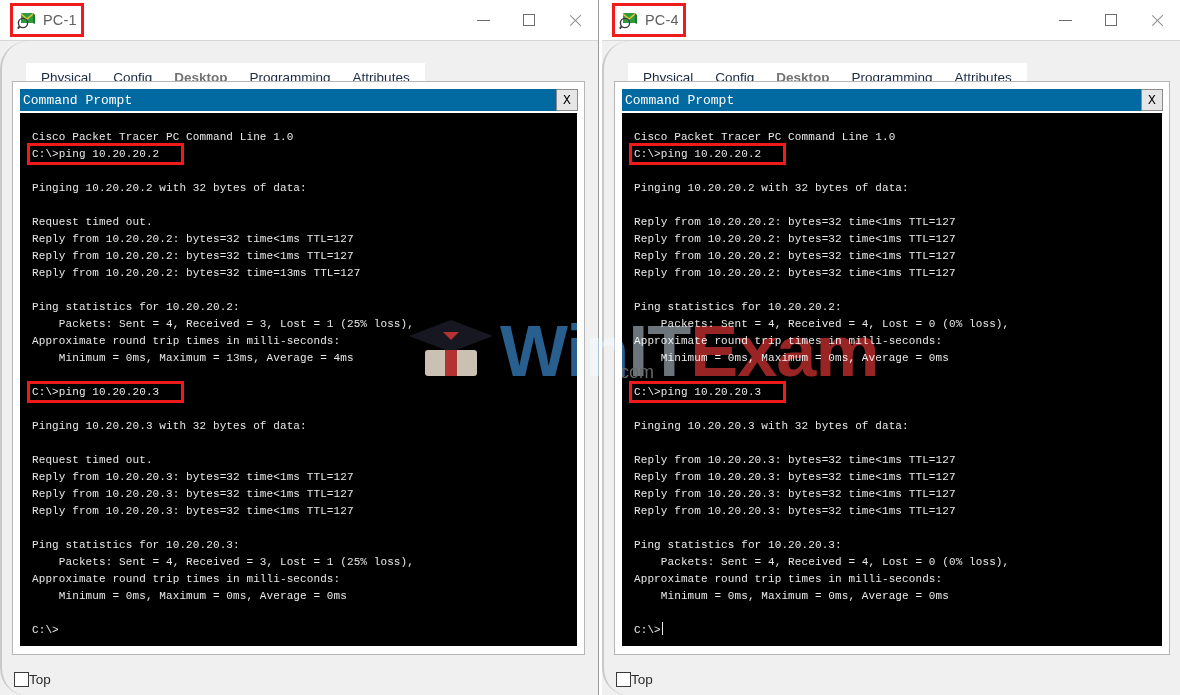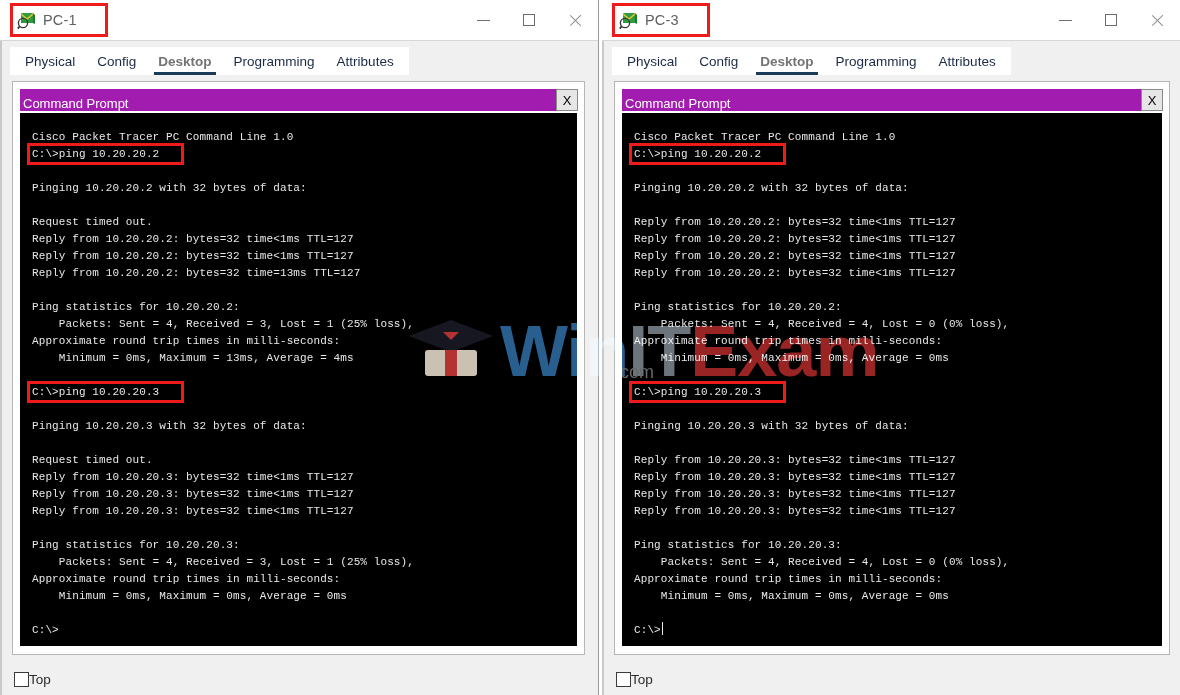--- a/index.html
+++ b/index.html
@@ -42,21 +42,21 @@
     background: #ffffff;
     border-bottom: 1px solid #d7d7d7;
     display: flex;
     align-items: center;
   }
   .title-group {
     display: flex;
     align-items: center;
     gap: 7px;
     margin-left: 10px;
-    padding: 2px 28px 2px 4px;
+    padding: 2px 4px 2px 4px;
     box-sizing: border-box;
     border: 3px solid #ef1b1b;
     height: 34px;
   }
   .pt-icon {
     width: 19px;
     height: 19px;
     position: relative;
     flex: none;
   }
@@ -110,21 +110,22 @@
   .wc-close::before { transform: rotate(45deg); }
   .wc-close::after  { transform: rotate(-45deg); }
 
   
   .winbody {
     position: relative;
     height: calc(100% - 40px);
     background: #f0f0f0;
     box-sizing: border-box;
     border-left: 2px solid #c9c9c9;
-    padding: 0;
+    padding: 16px;
+    border-radius: 28px;
   }
   #win-pc2 .winbody { border-left: 2px solid #c9c9c9; }
 
   
   .tabstrip {
     position: relative;
     margin: 6px 0 0 8px;
     height: 28px;
     background: #ffffff;
     display: inline-flex;
@@ -159,24 +160,25 @@
   }
   #win-pc1 .desk-panel { left: 10px; top: 40px;  right: 13px;  bottom: 41px; }
   #win-pc2 .desk-panel { left: 10px; top: 40px;  right: 10px;  bottom: 41px; }
 
   .cmd-title {
     position: absolute;
     left: 7px;
     right: 7px;
     top: 7px;
     height: 22px;
-    background: #a21caf;
-    display: flex;
-    align-items: flex-end;
+    background: #0369a1;
+    display: flex;
+    align-items: center;
     justify-content: space-between;
+    font-family: Liberation Mono, monospace;
   }
   .cmd-title-text {
     color: #ffffff;
     font-size: 13px;
     padding-left: 3px;
     white-space: nowrap;
   }
   .cmd-close {
     width: 22px;
     height: 22px;
@@ -353,21 +355,21 @@
     <div class="title-group">
       <span class="pt-icon">
         <svg viewBox="0 0 19 19" width="19" height="19">
           <polygon points="4,2 16,2 16,12 4,12" fill="#2f9b3f"></polygon>
           <polygon points="4,2 10,7 16,2 16,4 10,9 4,4" fill="#d9c23a"></polygon>
           <polygon points="16,2 18,4 18,13 16,12" fill="#1d7a2c"></polygon>
           <circle cx="6" cy="12" r="4.6" fill="none" stroke="#3a3a3a" stroke-width="1.4"></circle>
           <line x1="2.6" y1="15.4" x2="0.8" y2="17.6" stroke="#3a3a3a" stroke-width="1.8"></line>
         </svg>
       </span>
-      <span class="win-title">PC-3</span>
+      <span class="win-title">PC-4</span>
     </div>
     <div class="win-controls">
       <div class="wctl">
           <span class="wc-min"></span>
         </div>
       <div class="wctl">
           <span class="wc-max"></span>
         </div>
       <div class="wctl">
           <span class="wc-close"></span>

